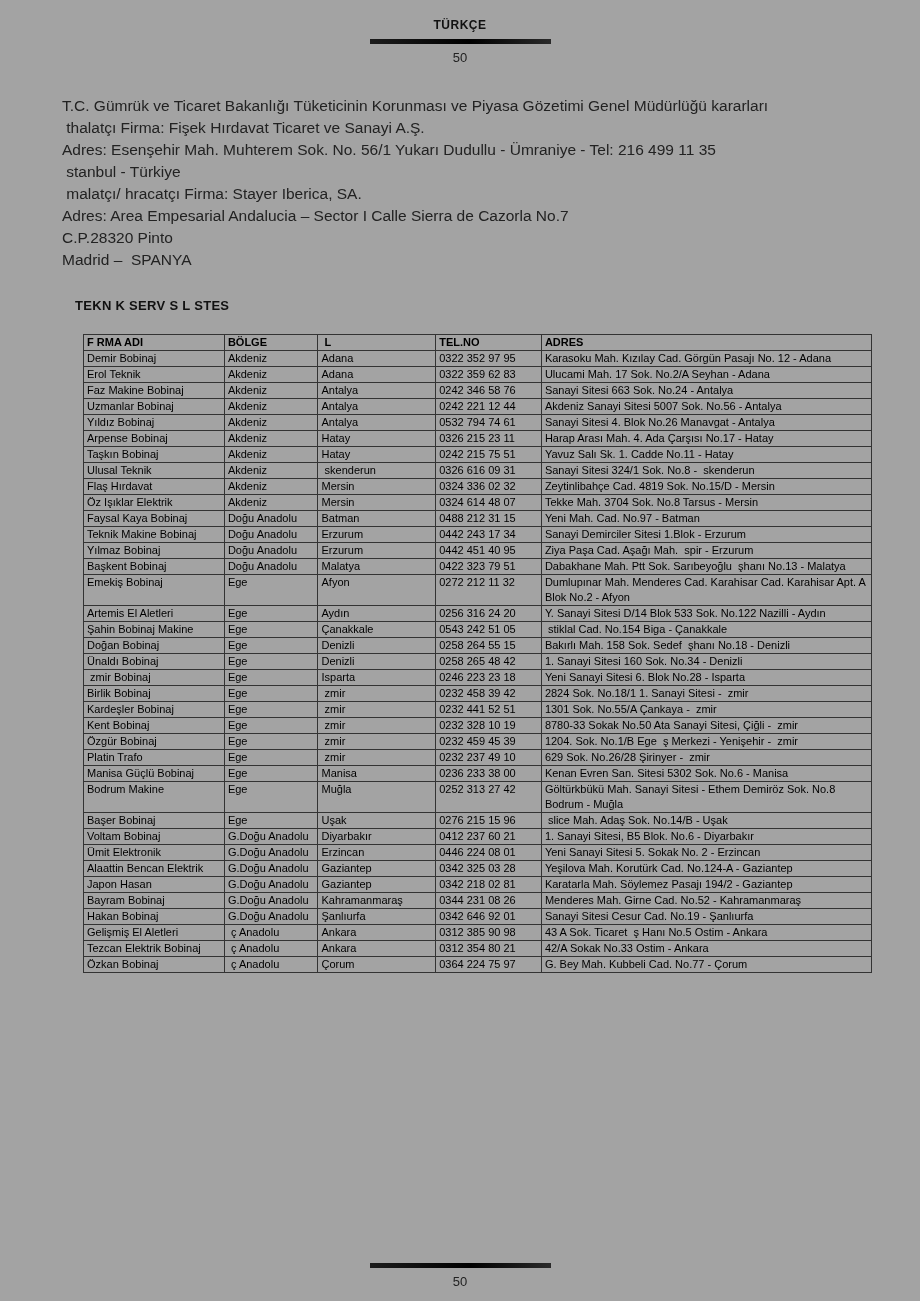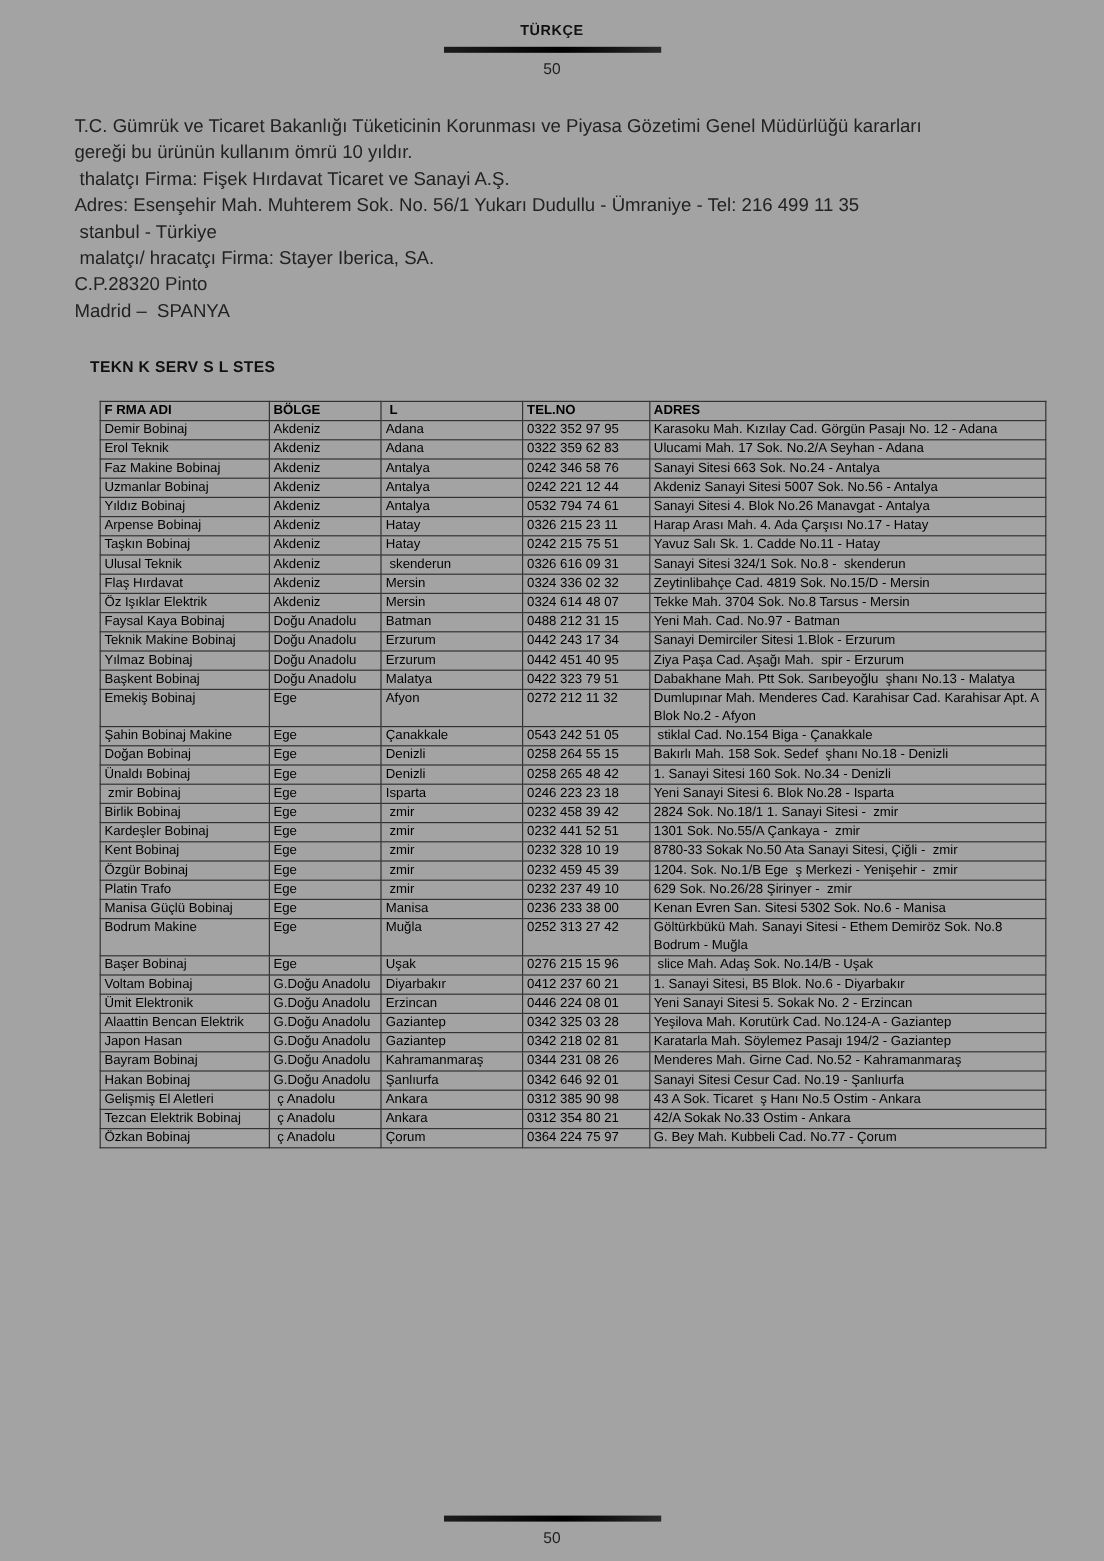--- a/index.html
+++ b/index.html
@@ -55,25 +55,25 @@
 <div class="page">
 
   <div class="header">
     <div class="lang-label">TÜRKÇE</div>
     <div class="rule-bar"></div>
     <div class="pageno">50</div>
   </div>
 
   <div class="intro" id="intro-block">
       <div class="intro-line">T.C. Gümrük ve Ticaret Bakanlığı Tüketicinin Korunması ve Piyasa Gözetimi Genel Müdürlüğü kararları</div>
-      <div class="intro-line">gereği bu ürünün kullanım ömrü 10 yıldır.</div>
       <div class="intro-line"> thalatçı Firma: Fişek Hırdavat Ticaret ve Sanayi A.Ş.</div>
       <div class="intro-line">Adres: Esenşehir Mah. Muhterem Sok. No. 56/1 Yukarı Dudullu - Ümraniye - Tel: 216 499 11 35</div>
       <div class="intro-line"> stanbul - Türkiye</div>
       <div class="intro-line"> malatçı/ hracatçı Firma: Stayer Iberica, SA.</div>
+      <div class="intro-line">Adres: Area Empesarial Andalucia – Sector I Calle Sierra de Cazorla No.7</div>
       <div class="intro-line">C.P.28320 Pinto</div>
       <div class="intro-line">Madrid –  SPANYA</div>
     </div>
 
   <h2 class="list-title">TEKN K SERV S L STES</h2>
 
   <table class="service-table">
     <colgroup>
       <col class="col-firma">
         <col class="col-bolge">
@@ -190,20 +190,27 @@
           <td>Dabakhane Mah. Ptt Sok. Sarıbeyoğlu  şhanı No.13 - Malatya</td>
         </tr>
         <tr>
           <td>Emekiş Bobinaj</td>
           <td>Ege</td>
           <td>Afyon</td>
           <td>0272 212 11 32</td>
           <td>Dumlupınar Mah. Menderes Cad. Karahisar Cad. Karahisar Apt. A Blok No.2 - Afyon</td>
         </tr>
         <tr>
+          <td>Artemis El Aletleri</td>
+          <td>Ege</td>
+          <td>Aydın</td>
+          <td>0256 316 24 20</td>
+          <td>Y. Sanayi Sitesi D/14 Blok 533 Sok. No.122 Nazilli - Aydın</td>
+        </tr>
+        <tr>
           <td>Şahin Bobinaj Makine</td>
           <td>Ege</td>
           <td>Çanakkale</td>
           <td>0543 242 51 05</td>
           <td> stiklal Cad. No.154 Biga - Çanakkale</td>
         </tr>
         <tr>
           <td>Doğan Bobinaj</td>
           <td>Ege</td>
           <td>Denizli</td>

